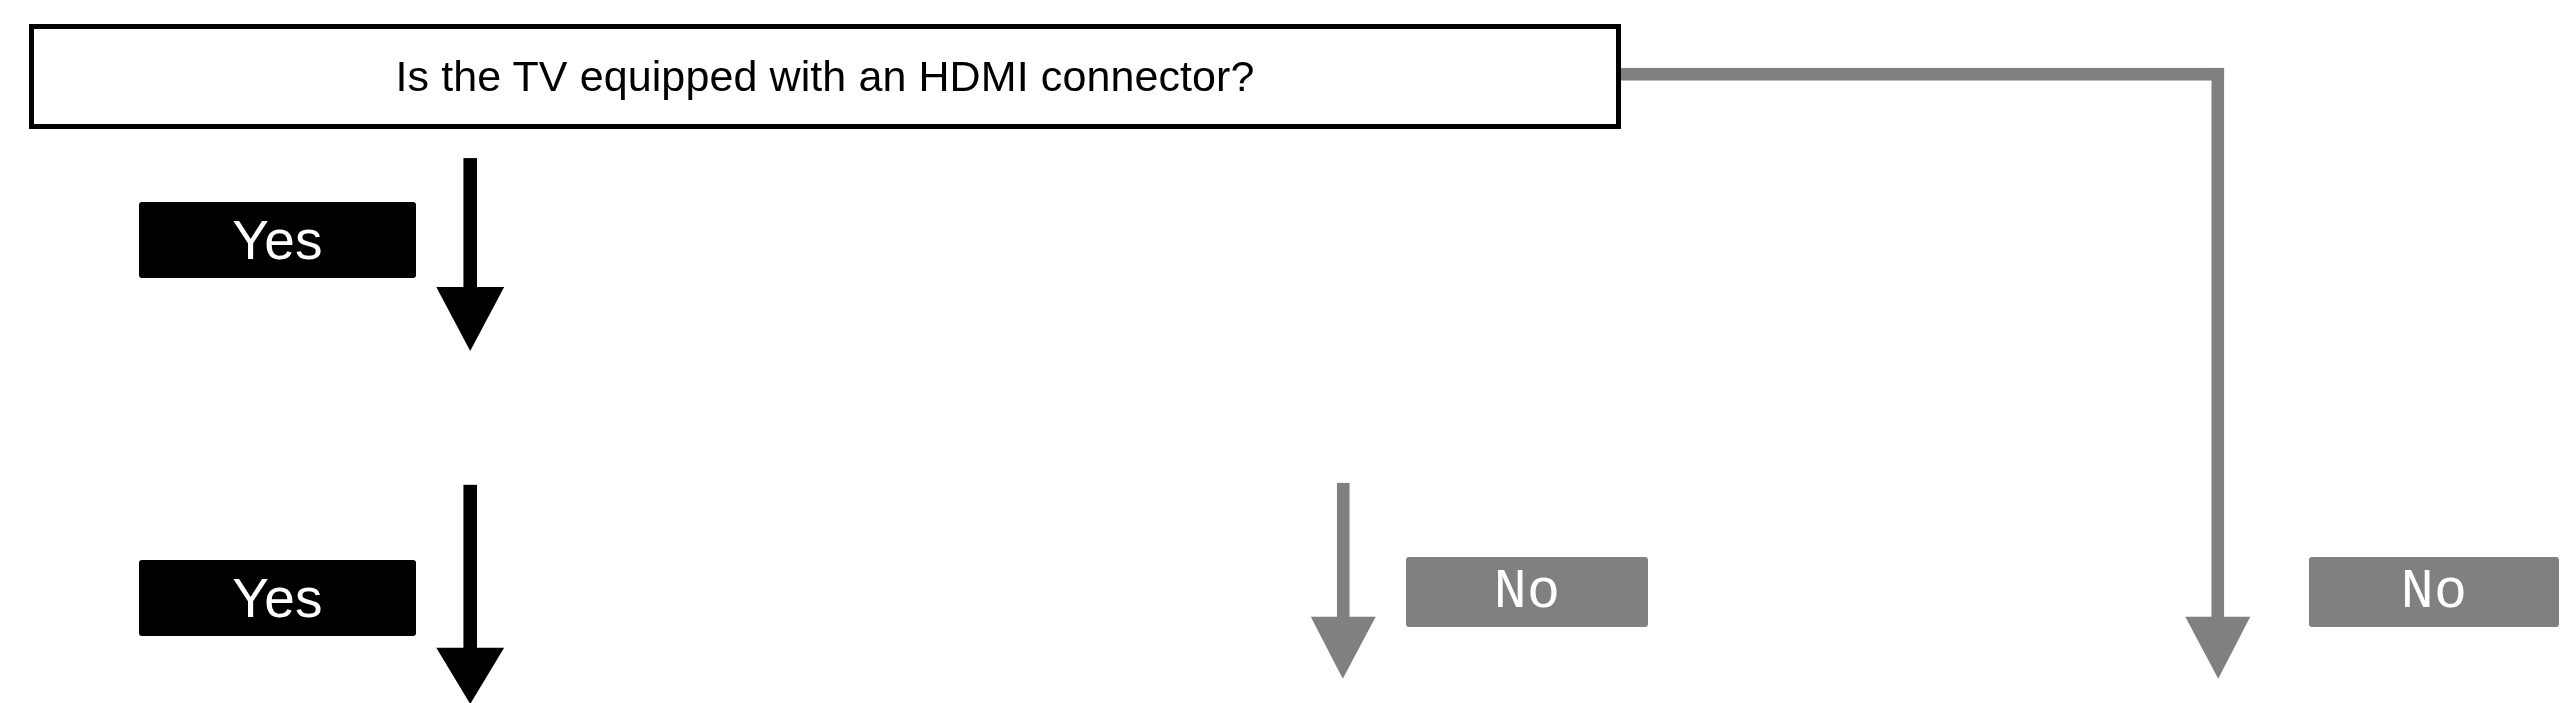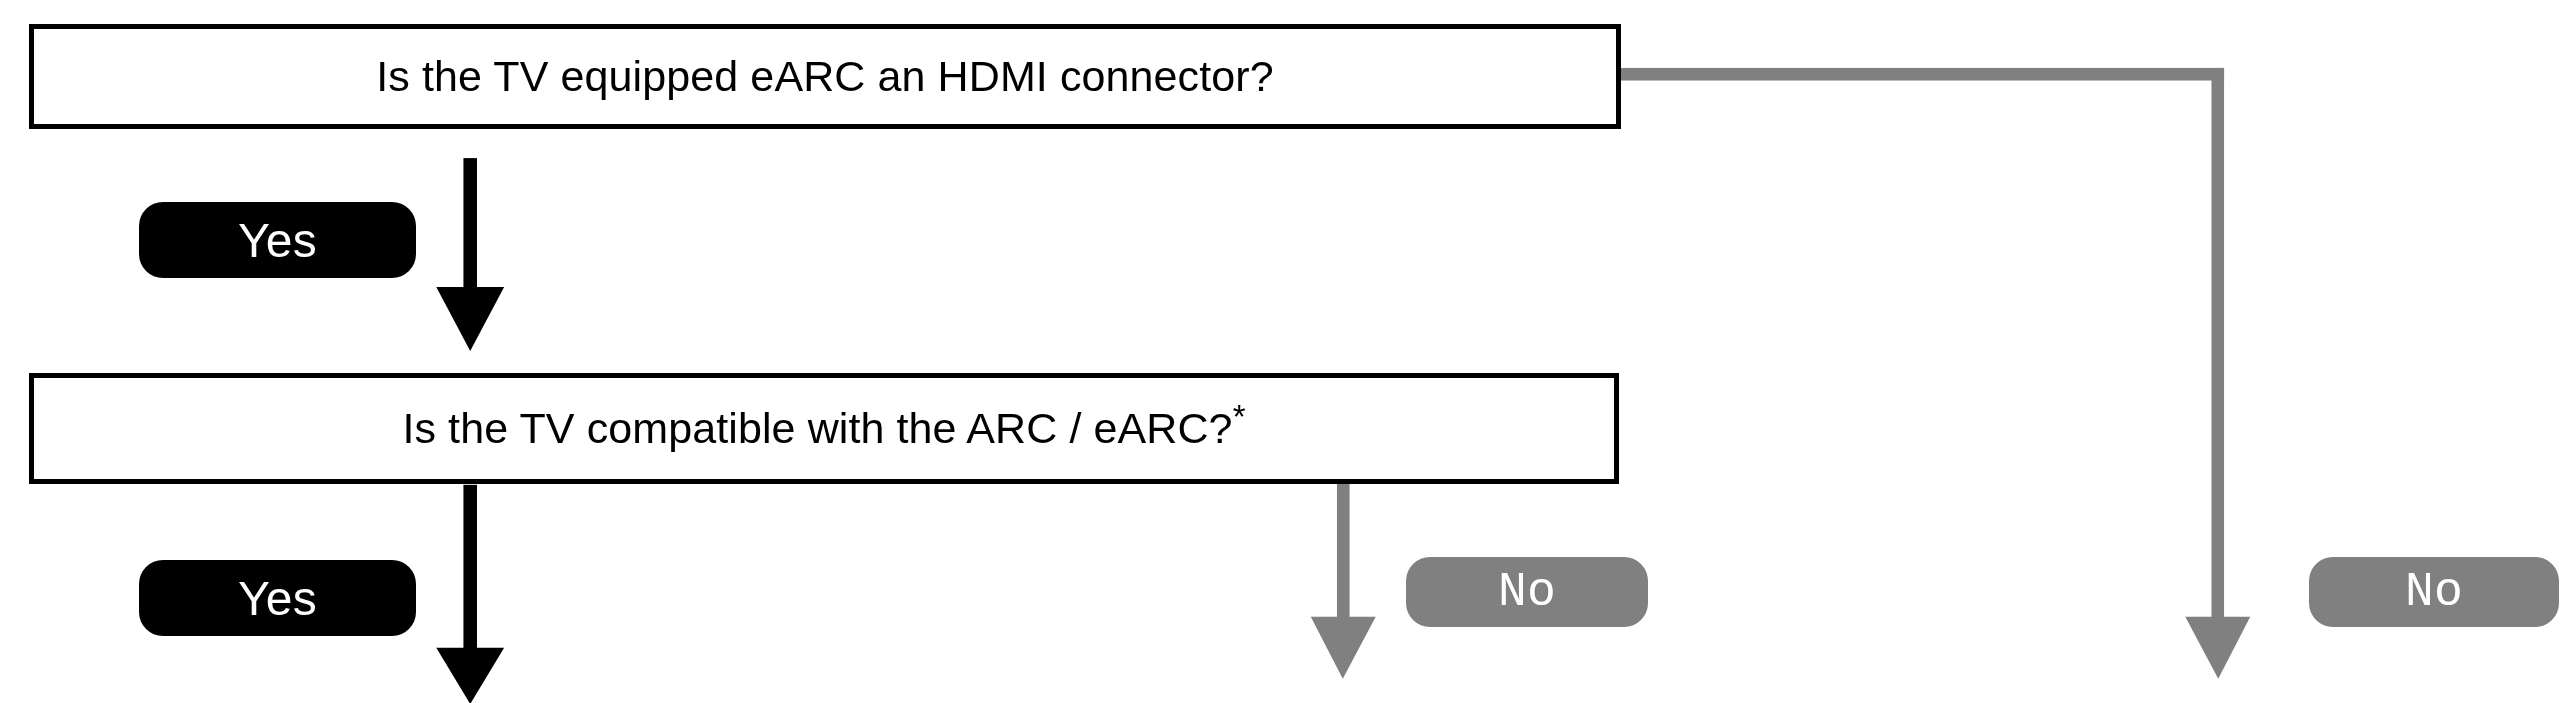--- a/index.html
+++ b/index.html
@@ -44,23 +44,23 @@
   #box-hdmi { left: 29px;  top: 24px;  width: 1592px; height: 105px; }
   #box-arc  { left: 29px;  top: 373px; width: 1590px; height: 111px; }
 
   
   .badge {
     position: absolute;
     box-sizing: border-box;
     display: flex;
     align-items: center;
     justify-content: center;
-    border-radius: 24px;
+    border-radius: 3px;
     color: #ffffff;
-    font-size: 48px;
+    font-size: 55px;
     letter-spacing: 0.2px;
   }
   .badge.yes { background: #000000; }
   .badge.no  { background: #808080; font-family: Liberation Mono, monospace; }
 
   #badge-yes-hdmi { left: 139px;  top: 202px; width: 277px; height: 76px; }
   #badge-yes-arc  { left: 139px;  top: 560px; width: 277px; height: 76px; }
   #badge-no-arc   { left: 1406px; top: 557px; width: 242px; height: 70px; }
   #badge-no-hdmi  { left: 2309px; top: 557px; width: 250px; height: 70px; }
 
@@ -97,26 +97,23 @@
     </g>
 
     <g>
       <rect x="1668" y="70" width="626" height="13" fill="#808080"></rect>
       <rect x="2281" y="70" width="13" height="574" fill="#808080"></rect>
       <polygon points="2254,636 2321,636 2288,700" fill="#808080"></polygon>
     </g>
   </svg>
 
   <div id="box-hdmi" class="decision-box">
-    <span class="box-label">Is the TV equipped eARC an HDMI connector?</span>
+    <span class="box-label">Is the TV equipped with an HDMI connector?</span>
   </div>
 
-  <div id="box-arc" class="decision-box">
-    <span class="box-label"><span>Is the TV compatible with the ARC / eARC?</span><span class="footnote-mark">*</span></span>
-  </div>
 
   <div id="badge-yes-hdmi" class="badge yes">
     <span>Yes</span>
   </div>
 
   <div id="badge-no-hdmi" class="badge no">
     <span>No</span>
   </div>
 
   <div id="badge-yes-arc" class="badge yes">

